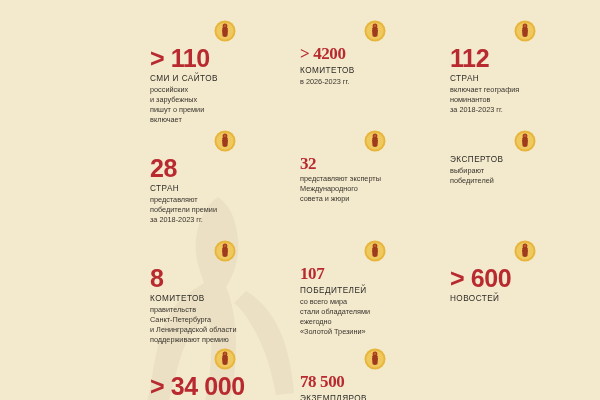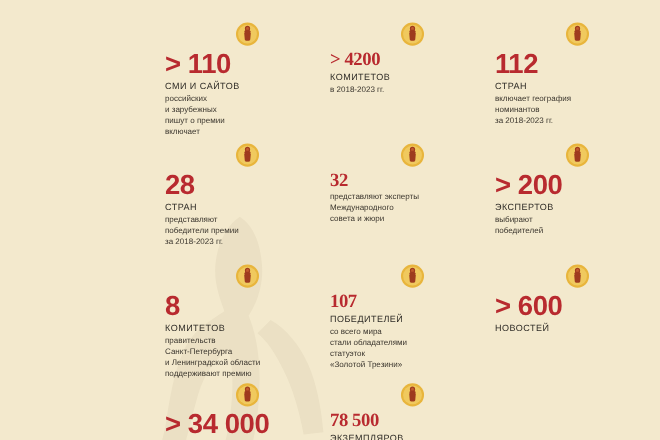--- a/index.html
+++ b/index.html
@@ -123,21 +123,21 @@
   <div class="stat-cell col-2">
     <svg class="medallion" viewBox="0 0 22 22">
         <circle cx="11" cy="11" r="10.5" fill="#e8b53c"></circle>
         <circle cx="11" cy="11" r="8.6" fill="#f0c95e"></circle>
         <path d="M11 3.4c1.5 0 2.4 1.1 2.4 2.4 0 .9-.3 1.3-.3 1.9l.9.7-.5 1 .5.6-.5 5.6c0 .9-1 1.4-2.5 1.4s-2.5-.5-2.5-1.4L8 9.9l.5-.6-.5-1 .9-.7c0-.6-.3-1-.3-1.8 0-1.3.9-2.4 2.4-2.4z" fill="#9e3b1e"></path>
         <path d="M11 4.6c.8 0 1.3.6 1.3 1.3 0 .5-.2.8-.2 1.1h-2.2c0-.3-.2-.6-.2-1.1 0-.7.5-1.3 1.3-1.3z" fill="#c05a2c"></path>
       </svg>
     <div class="stat-number">&gt; 4200</div>
     <div class="stat-title">КОМИТЕТОВ</div>
     <div class="stat-desc">
-      <div>в 2018-2023 гг.</div>
+      <div>в 2026-2023 гг.</div>
     </div>
   </div>
 
   <div class="stat-cell col-0">
     <svg class="medallion" viewBox="0 0 22 22">
         <circle cx="11" cy="11" r="10.5" fill="#e8b53c"></circle>
         <circle cx="11" cy="11" r="8.6" fill="#f0c95e"></circle>
         <path d="M11 3.4c1.5 0 2.4 1.1 2.4 2.4 0 .9-.3 1.3-.3 1.9l.9.7-.5 1 .5.6-.5 5.6c0 .9-1 1.4-2.5 1.4s-2.5-.5-2.5-1.4L8 9.9l.5-.6-.5-1 .9-.7c0-.6-.3-1-.3-1.8 0-1.3.9-2.4 2.4-2.4z" fill="#9e3b1e"></path>
         <path d="M11 4.6c.8 0 1.3.6 1.3 1.3 0 .5-.2.8-.2 1.1h-2.2c0-.3-.2-.6-.2-1.1 0-.7.5-1.3 1.3-1.3z" fill="#c05a2c"></path>
       </svg>
@@ -181,21 +181,20 @@
     </div>
   </div>
 
   <div class="stat-cell col-0">
     <svg class="medallion" viewBox="0 0 22 22">
         <circle cx="11" cy="11" r="10.5" fill="#e8b53c"></circle>
         <circle cx="11" cy="11" r="8.6" fill="#f0c95e"></circle>
         <path d="M11 3.4c1.5 0 2.4 1.1 2.4 2.4 0 .9-.3 1.3-.3 1.9l.9.7-.5 1 .5.6-.5 5.6c0 .9-1 1.4-2.5 1.4s-2.5-.5-2.5-1.4L8 9.9l.5-.6-.5-1 .9-.7c0-.6-.3-1-.3-1.8 0-1.3.9-2.4 2.4-2.4z" fill="#9e3b1e"></path>
         <path d="M11 4.6c.8 0 1.3.6 1.3 1.3 0 .5-.2.8-.2 1.1h-2.2c0-.3-.2-.6-.2-1.1 0-.7.5-1.3 1.3-1.3z" fill="#c05a2c"></path>
       </svg>
-    <div class="stat-number">&gt; 200</div>
     <div class="stat-title">ЭКСПЕРТОВ</div>
     <div class="stat-desc">
       <div>выбирают</div>
       <div>победителей</div>
     </div>
   </div>
 
   <div class="stat-cell col-1">
     <svg class="medallion" viewBox="0 0 22 22">
         <circle cx="11" cy="11" r="10.5" fill="#e8b53c"></circle>
@@ -218,21 +217,21 @@
         <circle cx="11" cy="11" r="10.5" fill="#e8b53c"></circle>
         <circle cx="11" cy="11" r="8.6" fill="#f0c95e"></circle>
         <path d="M11 3.4c1.5 0 2.4 1.1 2.4 2.4 0 .9-.3 1.3-.3 1.9l.9.7-.5 1 .5.6-.5 5.6c0 .9-1 1.4-2.5 1.4s-2.5-.5-2.5-1.4L8 9.9l.5-.6-.5-1 .9-.7c0-.6-.3-1-.3-1.8 0-1.3.9-2.4 2.4-2.4z" fill="#9e3b1e"></path>
         <path d="M11 4.6c.8 0 1.3.6 1.3 1.3 0 .5-.2.8-.2 1.1h-2.2c0-.3-.2-.6-.2-1.1 0-.7.5-1.3 1.3-1.3z" fill="#c05a2c"></path>
       </svg>
     <div class="stat-number">107</div>
     <div class="stat-title">ПОБЕДИТЕЛЕЙ</div>
     <div class="stat-desc">
       <div>со всего мира</div>
       <div>стали обладателями</div>
-      <div>статуэток</div>
+      <div>ежегодно</div>
       <div>«Золотой Трезини»</div>
     </div>
   </div>
 
   <div class="stat-cell col-0">
     <svg class="medallion" viewBox="0 0 22 22">
         <circle cx="11" cy="11" r="10.5" fill="#e8b53c"></circle>
         <circle cx="11" cy="11" r="8.6" fill="#f0c95e"></circle>
         <path d="M11 3.4c1.5 0 2.4 1.1 2.4 2.4 0 .9-.3 1.3-.3 1.9l.9.7-.5 1 .5.6-.5 5.6c0 .9-1 1.4-2.5 1.4s-2.5-.5-2.5-1.4L8 9.9l.5-.6-.5-1 .9-.7c0-.6-.3-1-.3-1.8 0-1.3.9-2.4 2.4-2.4z" fill="#9e3b1e"></path>
         <path d="M11 4.6c.8 0 1.3.6 1.3 1.3 0 .5-.2.8-.2 1.1h-2.2c0-.3-.2-.6-.2-1.1 0-.7.5-1.3 1.3-1.3z" fill="#c05a2c"></path>

